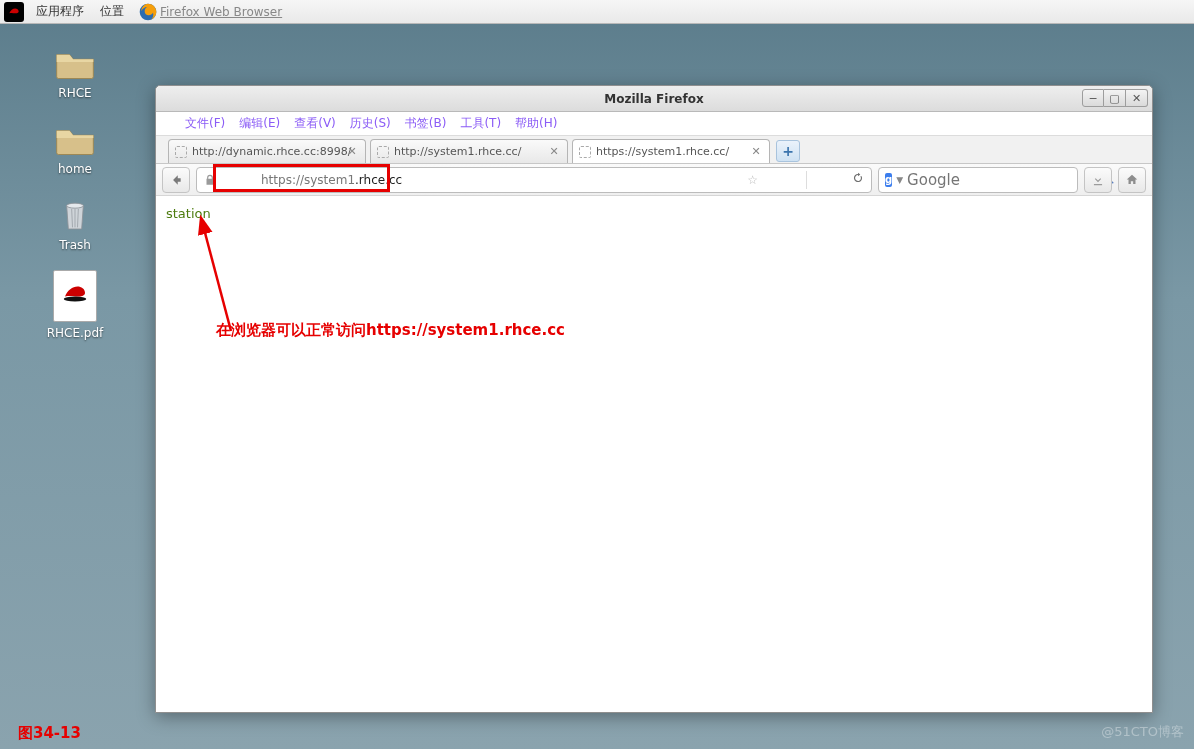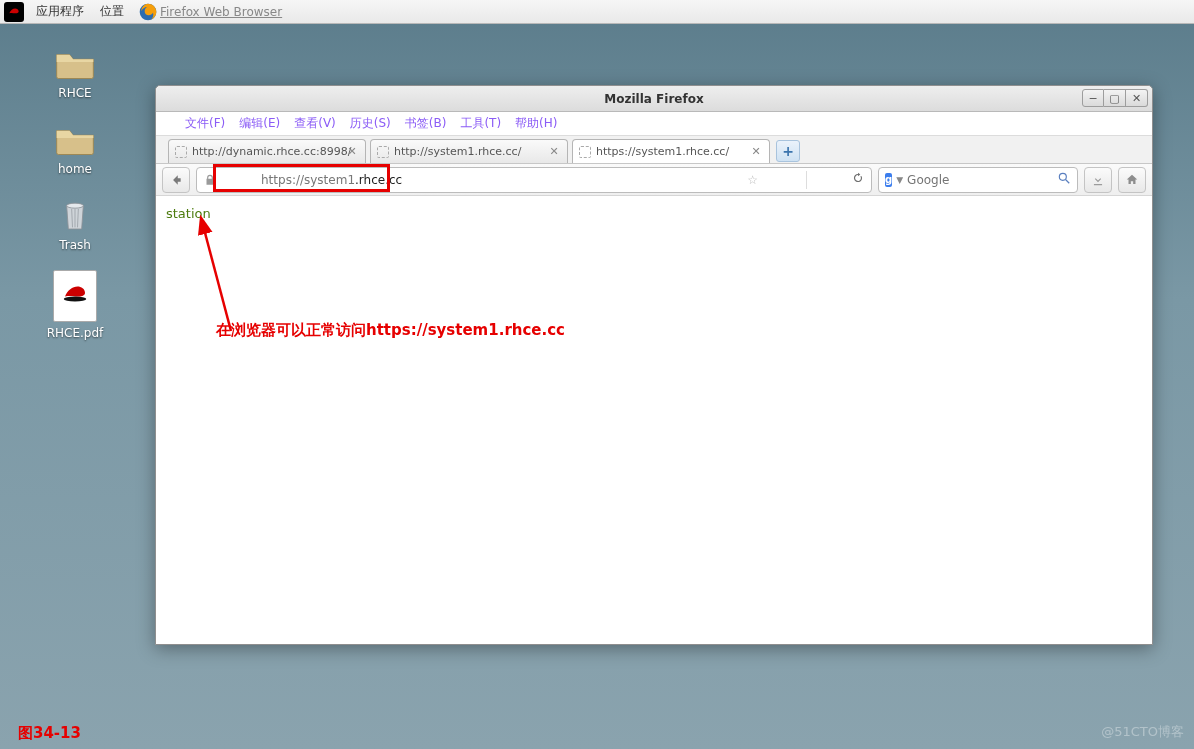--- a/index.html
+++ b/index.html
@@ -17,21 +17,21 @@
   
   .desk { position: absolute; left: 0; top: 24px; width: 150px; }
   .dicon { width: 120px; text-align: center; color: #fff; font-size: 12px; margin: 18px auto 0 auto; text-shadow: 0 1px 2px rgba(0,0,0,.6); }
   .dicon .ic { width: 48px; height: 40px; margin: 0 auto 4px auto; display:flex;align-items:center;justify-content:center;}
   .folder svg, .trash svg, .vm svg, .pdf svg { width:44px;height:40px; }
 
   .pdf .sheet { width:44px;height:52px;background:#fff;border:1px solid #aaa;border-radius:2px;position:relative;margin:0 auto 4px auto;}
   .pdf .sheet .hat{position:absolute;left:6px;top:8px;width:30px;height:30px;}
 
   
-  .win { position:absolute; left:155px; top:85px; width:998px; height:560px; background:#fff; border:1px solid #8f8f8f; border-radius:5px 5px 0 0; box-shadow:0 4px 18px rgba(0,0,0,.35);}
+  .win { position:absolute; left:155px; top:85px; width:998px; height:628px; background:#fff; border:1px solid #8f8f8f; border-radius:5px 5px 0 0; box-shadow:0 4px 18px rgba(0,0,0,.35);}
   .titlebar{height:26px;background:linear-gradient(#eeeeee,#dcdcdc);border-bottom:1px solid #b9b9b9;border-radius:5px 5px 0 0;display:flex;align-items:center;position:relative;}
   .titlebar .t{flex:1;text-align:center;font-weight:bold;font-size:12px;color:#333;}
   .winbtns{position:absolute;right:4px;top:3px;display:flex;gap:0;}
   .winbtn{width:22px;height:18px;background:linear-gradient(#f3f3f3,#dadada);border:1px solid #9d9d9d;display:flex;align-items:center;justify-content:center;font-size:11px;color:#555;}
   .winbtn+.winbtn{border-left:none;}
   .winbtn:first-child{border-radius:3px 0 0 3px;}
   .winbtn:last-child{border-radius:0 3px 3px 0;}
 
   .menubar{height:24px;display:flex;align-items:center;padding:0 22px;font-size:12px;color:#8b5cf6;border-bottom:1px solid #dcdcdc;}
   .menubar .m{padding:0 7px;}
@@ -48,21 +48,21 @@
   .urlwrap{flex:1;height:26px;border:1px solid #bcbcbc;border-radius:4px;background:#fff;display:flex;align-items:center;padding:0 6px;font-size:12px;color:#777;position:relative;gap:40px;}
   .urlwrap .lock{width:14px;height:14px;margin-right:4px;color:#9a9a9a;}
   .urlwrap .urltext{flex:1;}
   .urlwrap .urltext .dark{color:#222;}
   .urlwrap .star{color:#bbb;margin:0 4px;}
   .urlwrap .sep{width:1px;height:18px;background:#ddd;margin:0 4px;}
   .urlwrap .reload{color:#777;}
   .searchwrap{width:200px;height:26px;border:1px solid #bcbcbc;border-radius:4px;background:#fff;display:flex;align-items:center;padding:0 6px;font-size:12px;color:#999;}
   .searchwrap .g{width:14px;height:14px;background:#3b7ded;color:#fff;font-size:10px;border-radius:2px;display:flex;align-items:center;justify-content:center;margin-right:4px;font-weight:bold;}
   .searchwrap .dd{color:#888;margin-right:4px;font-size:9px;}
-  .searchwrap input{border:none;outline:none;flex:1;font-size:12px;color:#555;background:transparent;}
+  .searchwrap input{border:none;outline:none;flex:1;font-size:15px;color:#555;background:transparent;}
   .searchwrap .mag{color:#5a7fbf;}
 
   .redbox{position:absolute;border:3px solid #e60000;pointer-events:none;}
 
   .content{position:absolute;left:0;right:0;top:112px;bottom:0;background:#fff;padding:8px 10px;font-size:13px;color:#4d7c0f;}
 
   
   .annot-text{position:absolute;color:#e60000;font-weight:bold;font-size:15px;}
   .arrow{position:absolute;}
   .arrow svg{overflow:visible;}

